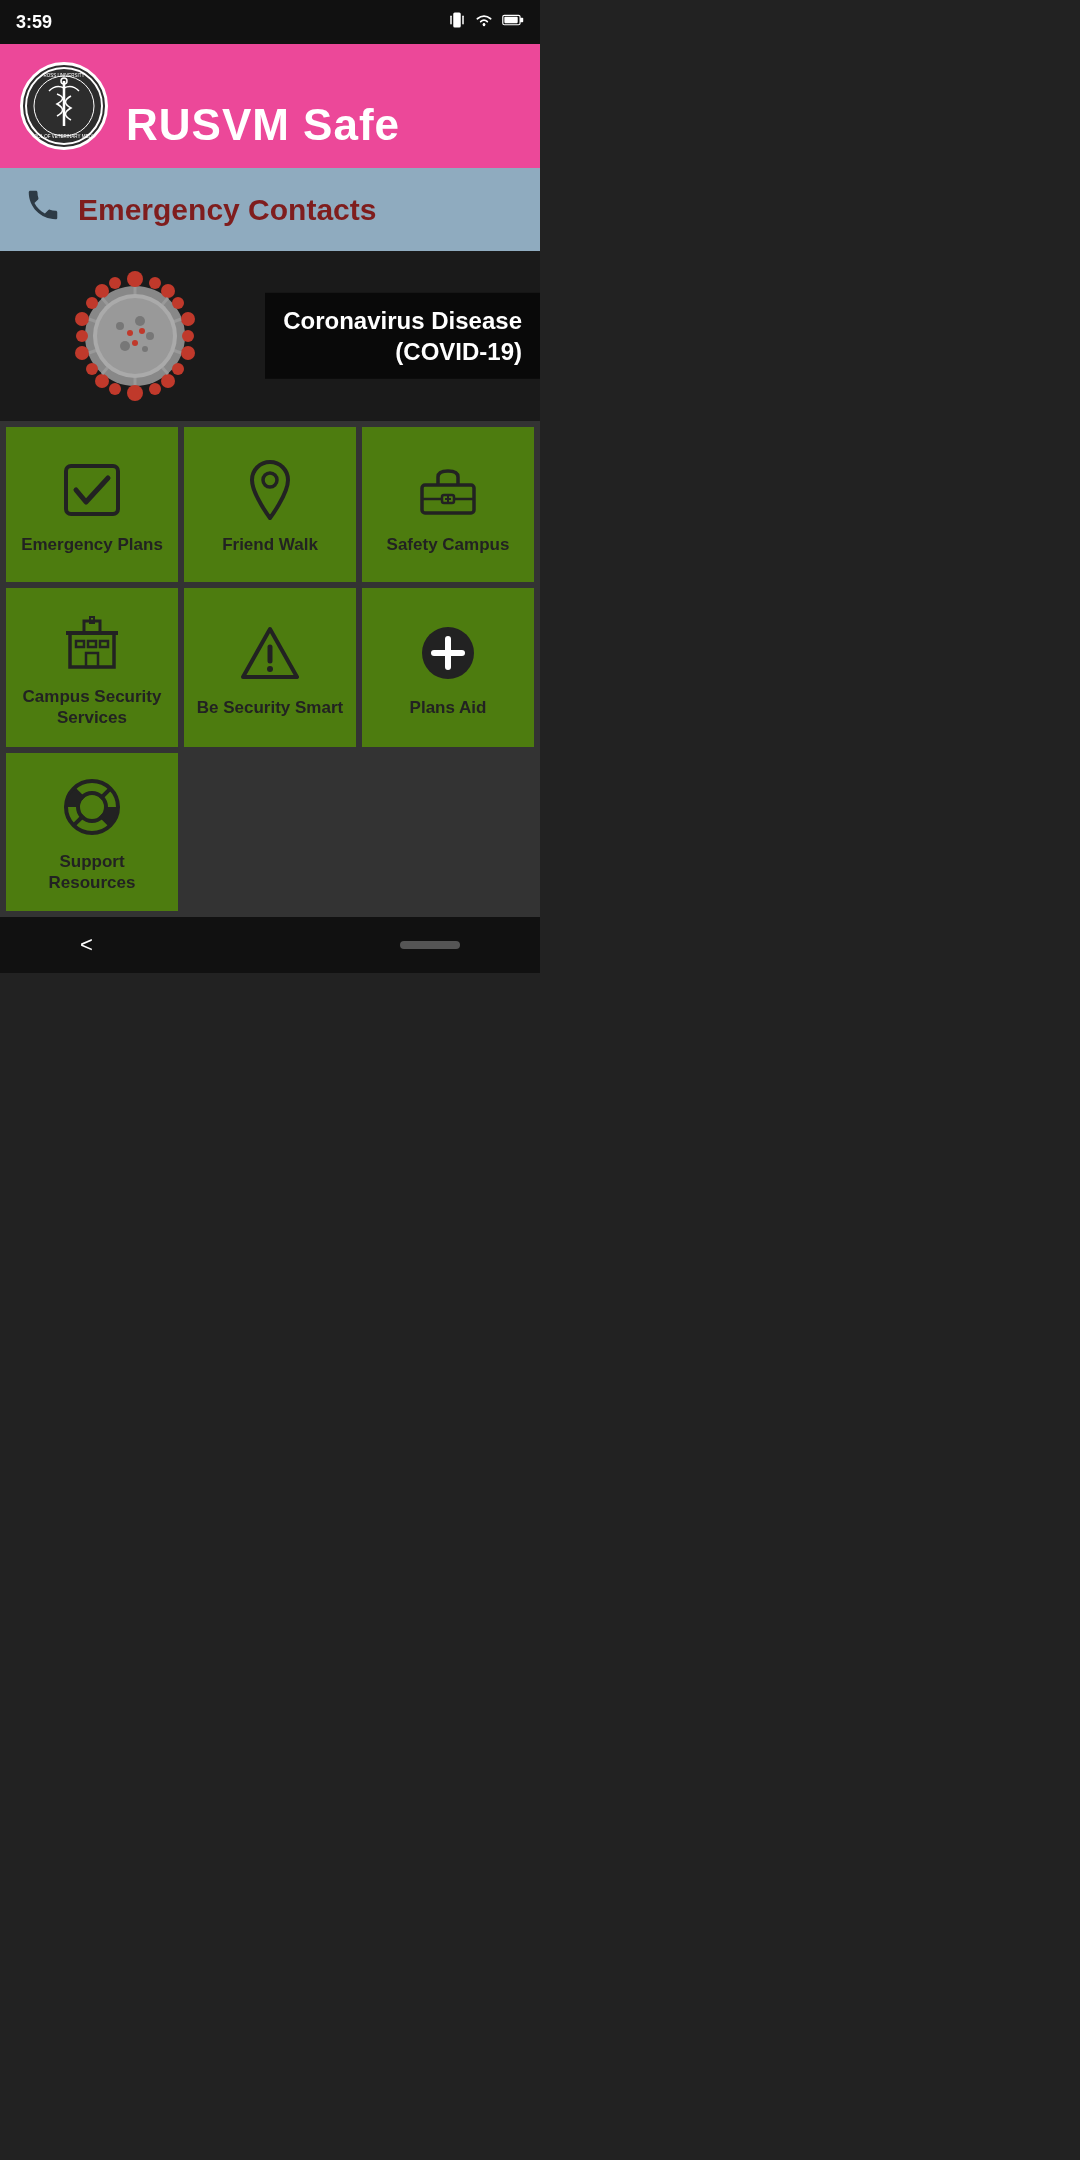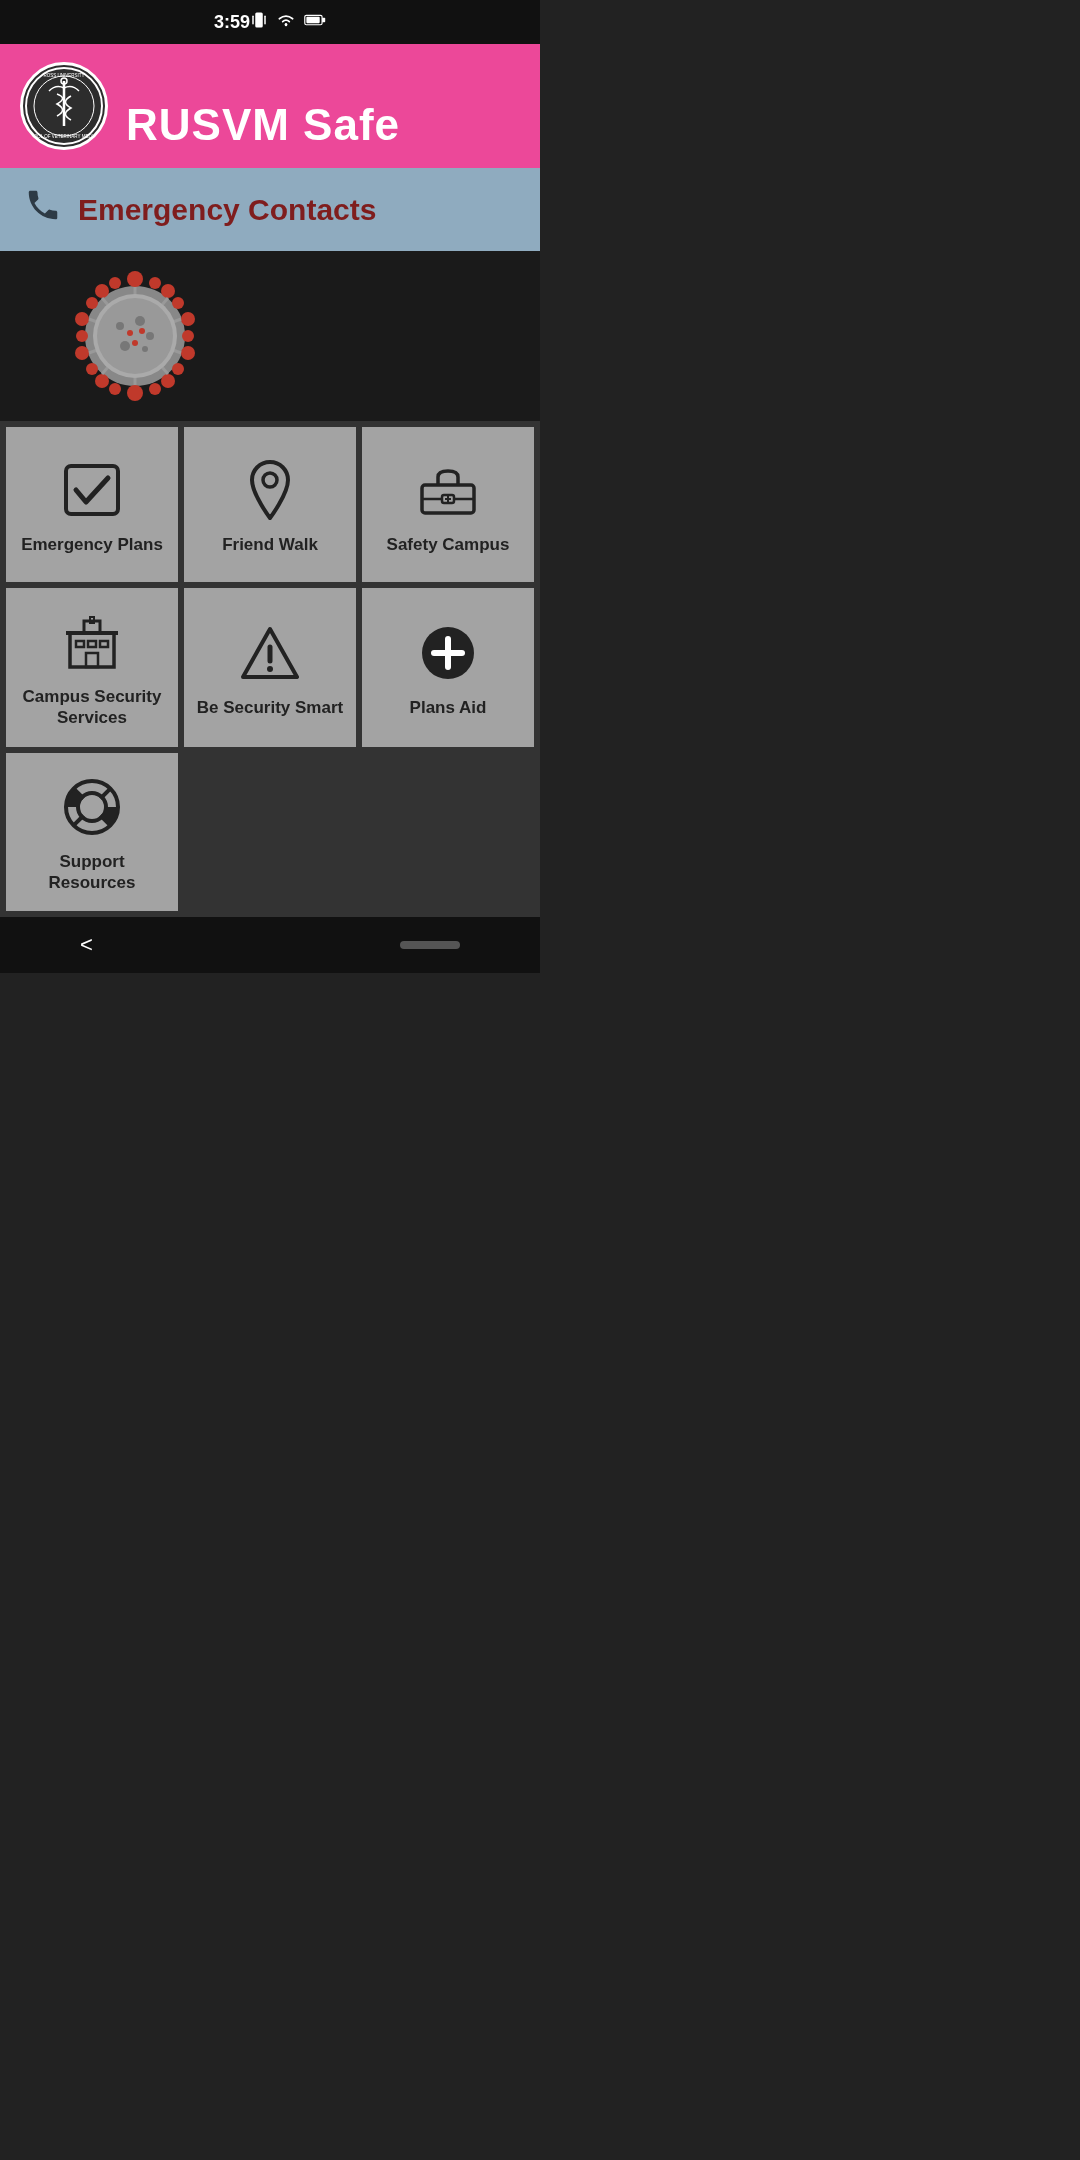--- a/index.html
+++ b/index.html
@@ -11,21 +11,21 @@
       background: #222;
       font-family: 'Arial', sans-serif;
       overflow-x: hidden;
     }
 
     
     .status-bar {
       background: #111;
       color: #fff;
       display: flex;
-      justify-content: center;
+      justify-content: space-between;
       align-items: center;
       padding: 22px 16px;
       height: 36px;
     }
     .status-time {
       font-size: 18px;
       font-weight: bold;
     }
     .status-icons {
       display: flex;
@@ -118,21 +118,21 @@
 
     
     .grid-container {
       display: grid;
       grid-template-columns: 1fr 1fr 1fr;
       gap: 6px;
       background: #333;
       padding: 6px;
     }
     .grid-item {
-      background: #a3a3a3;
+      background: #4d7c0f;
       display: flex;
       flex-direction: column;
       align-items: center;
       justify-content: center;
       padding: 22px 10px 18px 10px;
       cursor: pointer;
       min-height: 155px;
       gap: 12px;
     }
     .grid-icon {
@@ -286,20 +286,24 @@
     <circle cx="60" cy="65" r="4" fill="#777"></circle>
     <circle cx="80" cy="60" r="5" fill="#777"></circle>
     <circle cx="90" cy="75" r="4" fill="#777"></circle>
     <circle cx="65" cy="85" r="5" fill="#777"></circle>
     <circle cx="85" cy="88" r="3" fill="#777"></circle>
     <circle cx="70" cy="72" r="3" fill="#c0392b"></circle>
     <circle cx="82" cy="70" r="3" fill="#c0392b"></circle>
     <circle cx="75" cy="82" r="3" fill="#c0392b"></circle>
   </svg>
 
+  <div class="covid-text-box">
+    <div>Coronavirus Disease</div>
+    <div>(COVID-19)</div>
+  </div>
 </div>
 
 <div class="grid-container">
 
   <div class="grid-item">
     <div class="grid-icon">
       <svg width="60" height="56" viewBox="0 0 60 56" fill="none" xmlns="http://www.w3.org/2000/svg">
         <rect x="4" y="4" width="52" height="48" rx="5" stroke="#222" stroke-width="4" fill="none"></rect>
         <polyline points="14,28 24,40 46,16" stroke="#222" stroke-width="5" stroke-linecap="round" stroke-linejoin="round" fill="none"></polyline>
       </svg>

